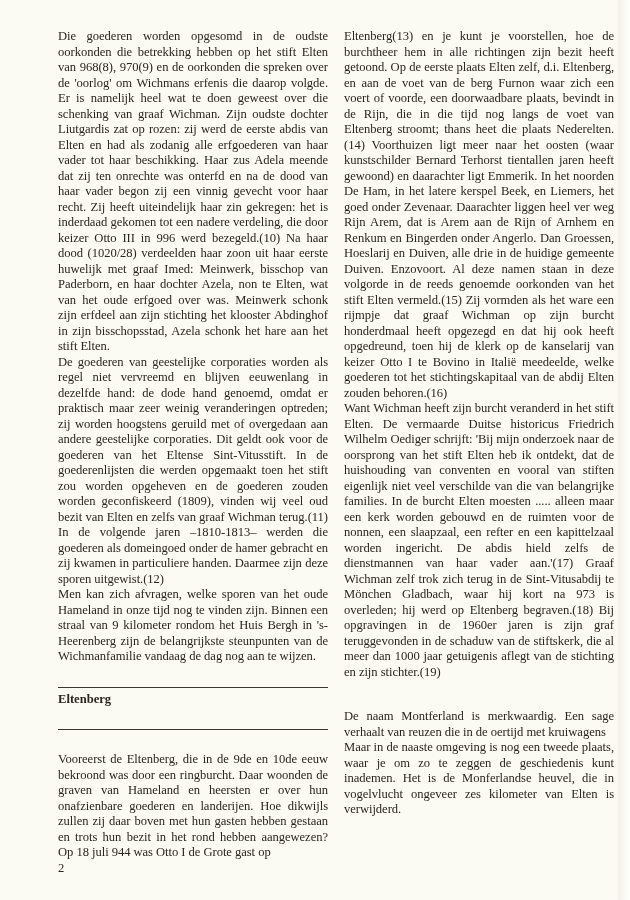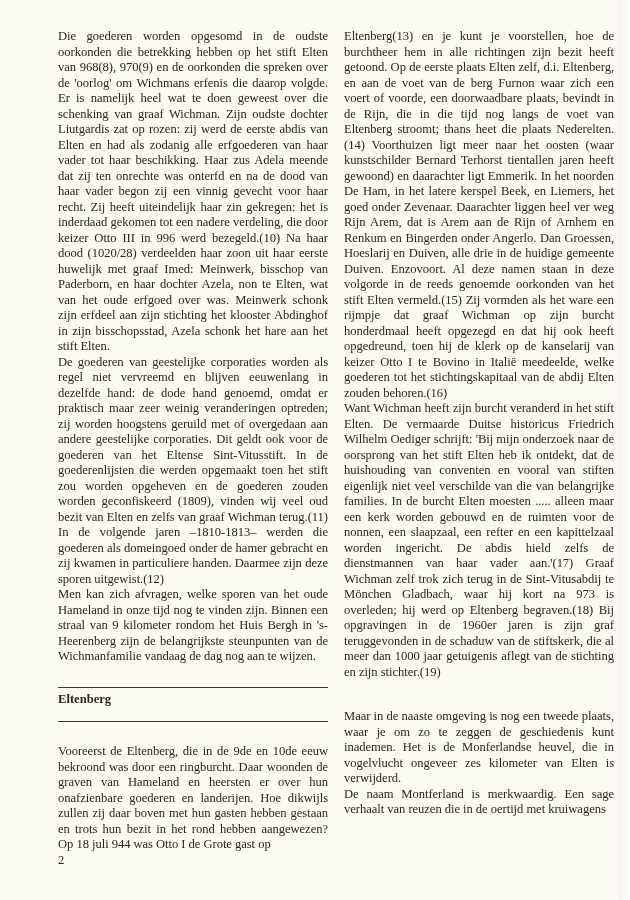--- a/index.html
+++ b/index.html
@@ -28,21 +28,21 @@
     letter-spacing: -0.05px;
   }
   .section {
     position: absolute; top: 687px; width: 270px;
   }
   .section-left { left: 58px; }
   .section-right { left: 344px; }
   .section-head {
     border-top: 1.5px solid #3a3430;
     border-bottom: 1.5px solid #3a3430;
-    padding: 4px 0 15px 0;
+    padding: 4px 0 23px 0;
     font-weight: bold;
     font-size: 12.6px;
     line-height: 14px;
   }
   .section-body { margin-top: 22px; }
   .page-number {
     font-size: 12.6px; line-height: 15.5px;
   }
 </style>
 </head>
@@ -64,16 +64,16 @@
   </div>
 </div>
 
 <div class="col col-right">
   <p class="para">Eltenberg(13) en je kunt je voorstellen, hoe de burchtheer hem in alle richtingen zijn bezit heeft getoond. Op de eerste plaats Elten zelf, d.i. Eltenberg, en aan de voet van de berg Furnon waar zich een voert of voorde, een doorwaadbare plaats, bevindt in de Rijn, die in die tijd nog langs de voet van Eltenberg stroomt; thans heet die plaats Nederelten.(14) Voorthuizen ligt meer naar het oosten (waar kunstschilder Bernard Terhorst tientallen jaren heeft gewoond) en daarachter ligt Emmerik. In het noorden De Ham, in het latere kerspel Beek, en Liemers, het goed onder Zevenaar. Daarachter liggen heel ver weg Rijn Arem, dat is Arem aan de Rijn of Arnhem en Renkum en Bingerden onder Angerlo. Dan Groessen, Hoeslarij en Duiven, alle drie in de huidige gemeente Duiven. Enzovoort. Al deze namen staan in deze volgorde in de reeds genoemde oorkonden van het stift Elten vermeld.(15) Zij vormden als het ware een rijmpje dat graaf Wichman op zijn burcht honderdmaal heeft opgezegd en dat hij ook heeft opgedreund, toen hij de klerk op de kanselarij van keizer Otto I te Bovino in Italië meedeelde, welke goederen tot het stichtingskapitaal van de abdij Elten zouden behoren.(16)</p>
   <p class="para">Want Wichman heeft zijn burcht veranderd in het stift Elten. De vermaarde Duitse historicus Friedrich Wilhelm Oediger schrijft: 'Bij mijn onderzoek naar de oorsprong van het stift Elten heb ik ontdekt, dat de huishouding van conventen en vooral van stiften eigenlijk niet veel verschilde van die van belangrijke families. In de burcht Elten moesten ..... alleen maar een kerk worden gebouwd en de ruimten voor de nonnen, een slaapzaal, een refter en een kapittelzaal worden ingericht. De abdis hield zelfs de dienstmannen van haar vader aan.'(17) Graaf Wichman zelf trok zich terug in de Sint-Vitusabdij te Mönchen Gladbach, waar hij kort na 973 is overleden; hij werd op Eltenberg begraven.(18) Bij opgravingen in de 1960er jaren is zijn graf teruggevonden in de schaduw van de stiftskerk, die al meer dan 1000 jaar getuigenis aflegt van de stichting en zijn stichter.(19)</p>
 </div>
 
 <div class="section section-right">
   <div class="section-body">
+    <p class="para">De naam Montferland is merkwaardig. Een sage verhaalt van reuzen die in de oertijd met kruiwagens</p>
     <p class="para">Maar in de naaste omgeving is nog een tweede plaats, waar je om zo te zeggen de geschiedenis kunt inademen. Het is de Monferlandse heuvel, die in vogelvlucht ongeveer zes kilometer van Elten is verwijderd.</p>
-    <p class="para">De naam Montferland is merkwaardig. Een sage verhaalt van reuzen die in de oertijd met kruiwagens</p>
   </div>
 </div>
 
 </body></html>

